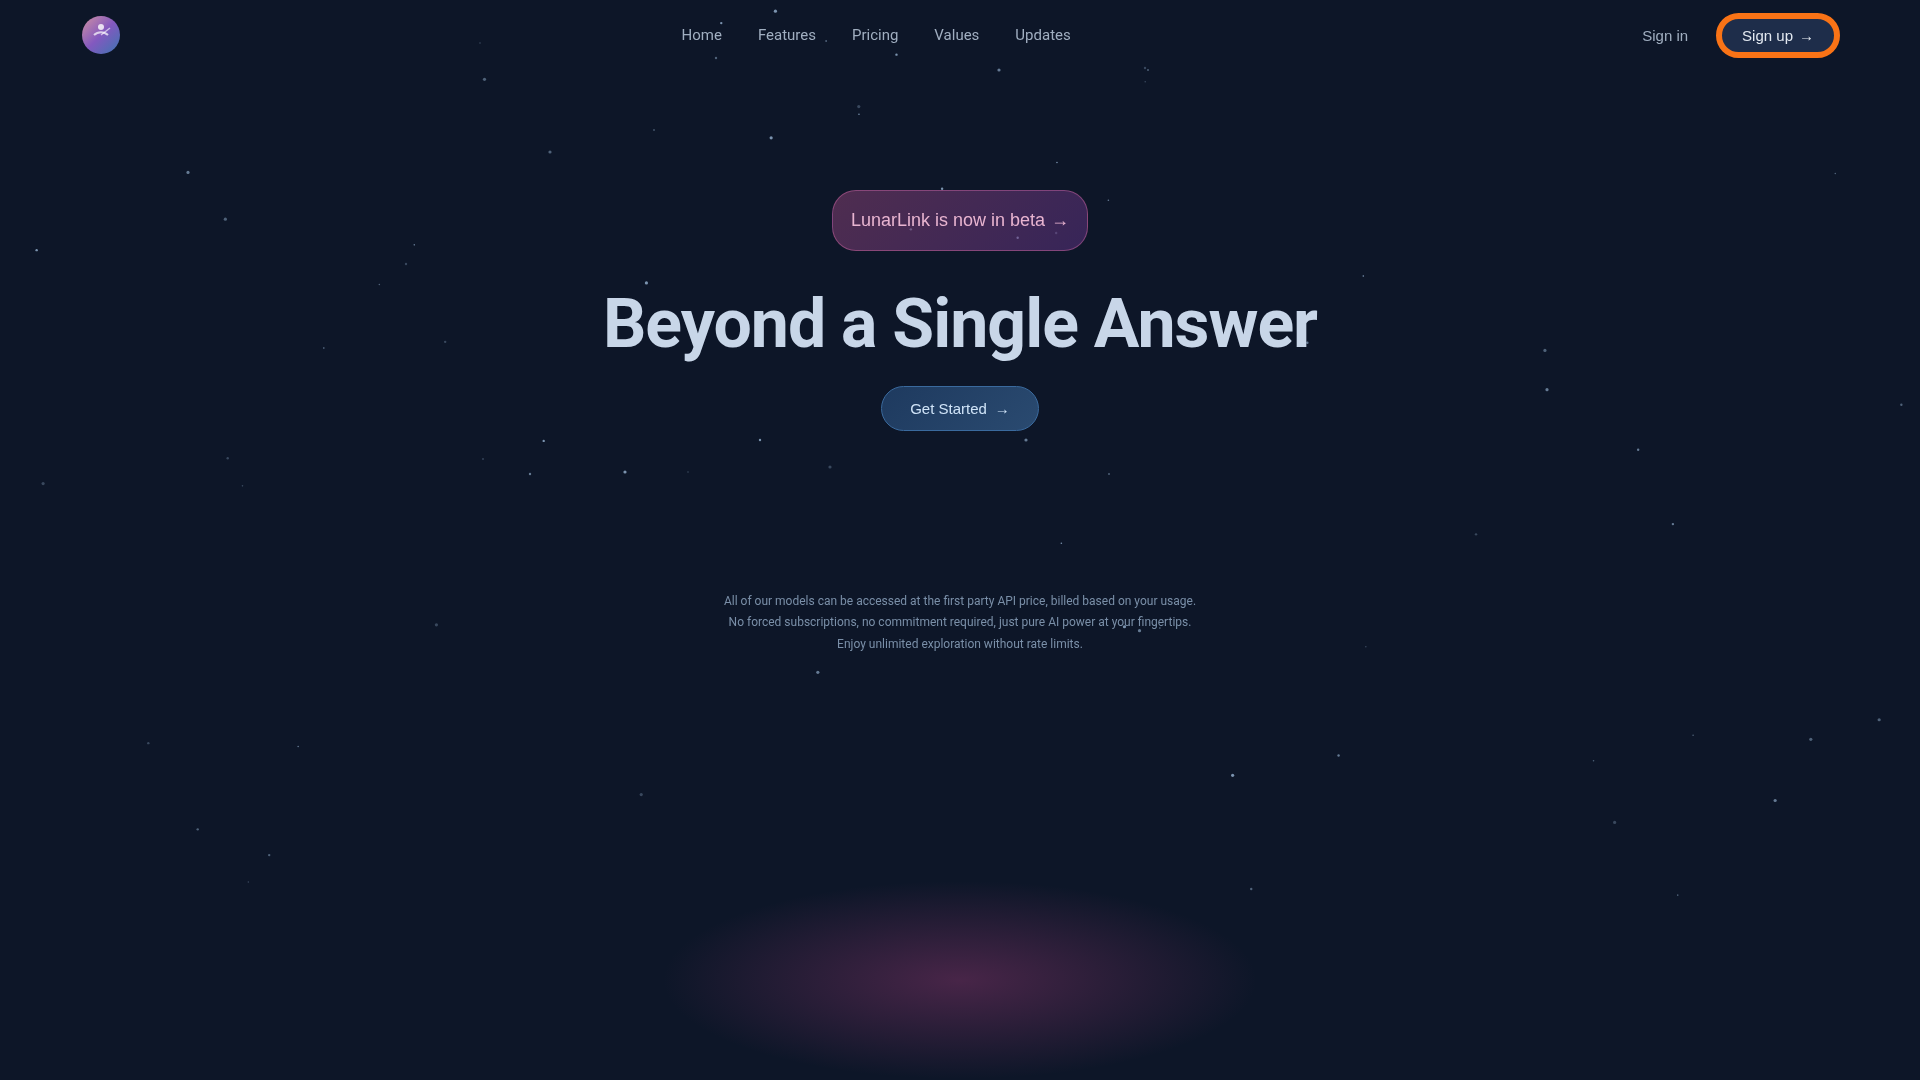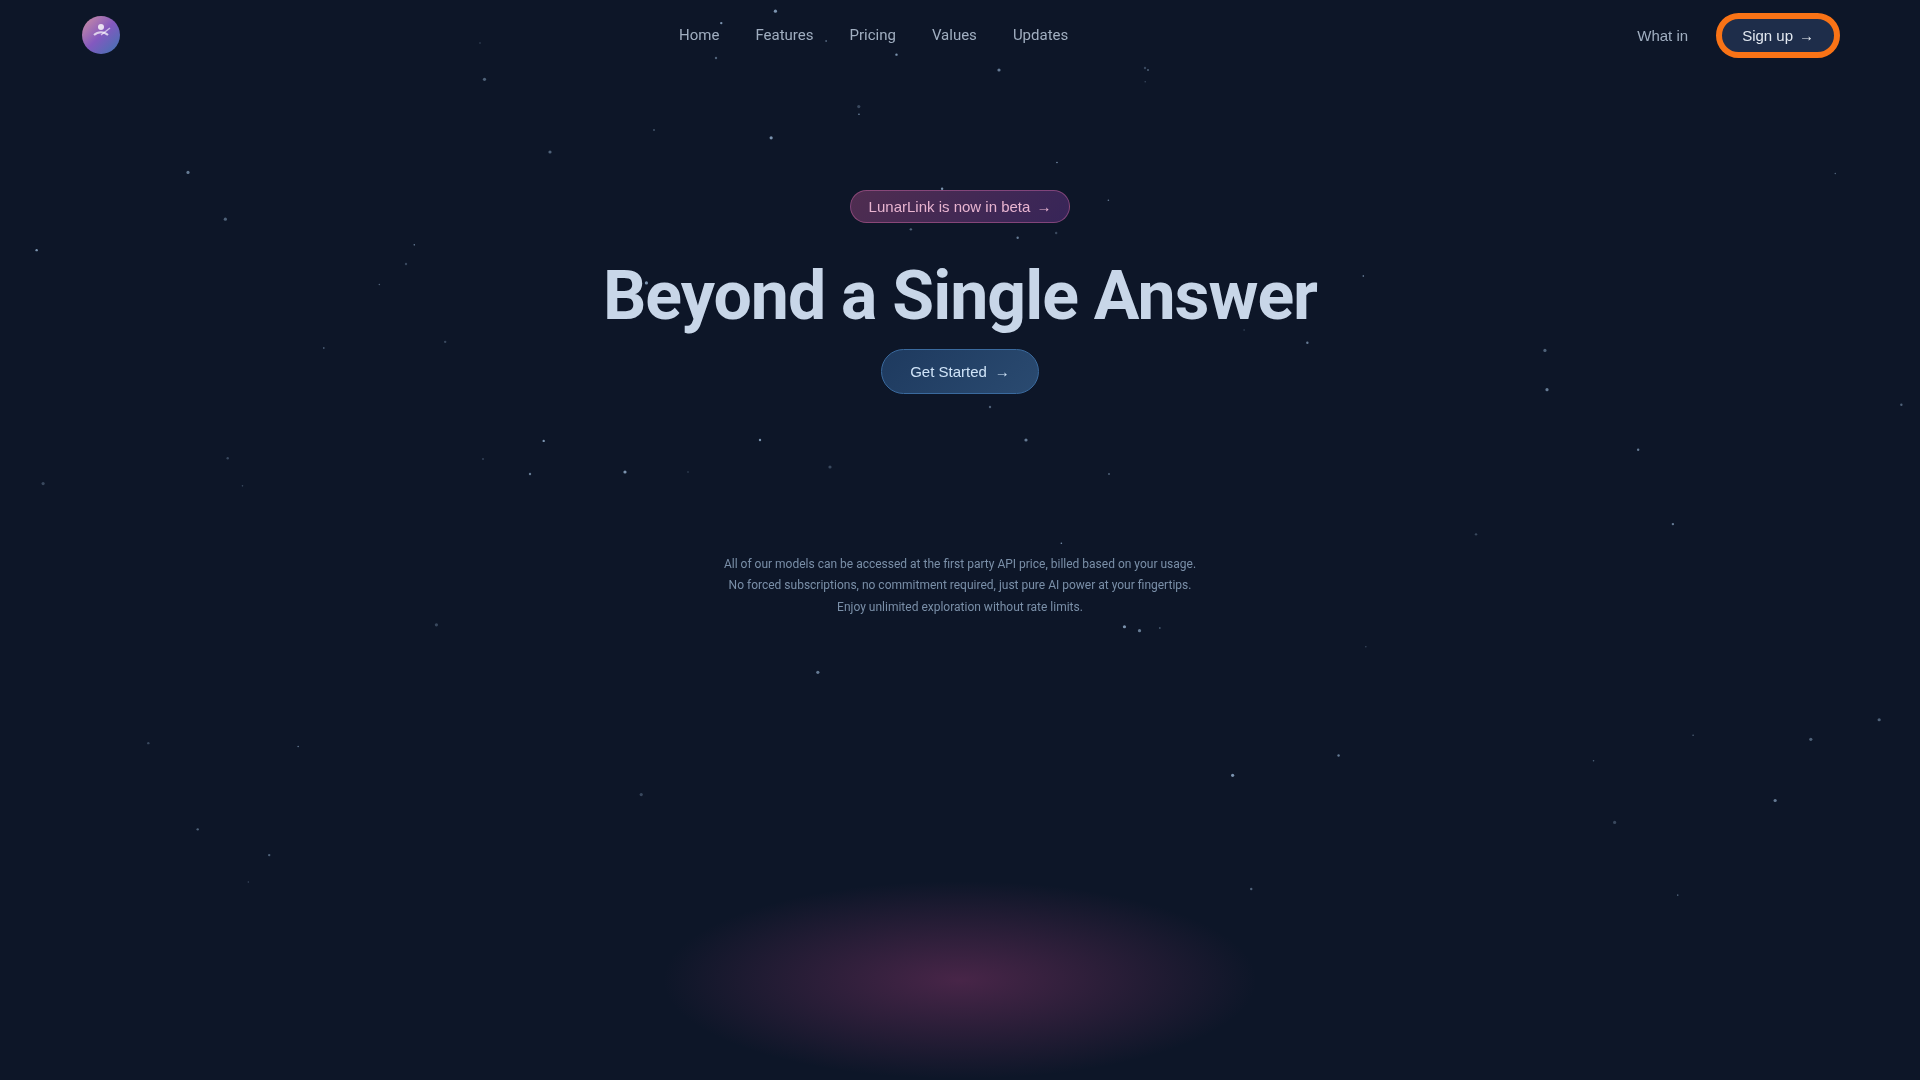--- a/index.html
+++ b/index.html
@@ -101,33 +101,33 @@
       padding-bottom: 80px;
     }
 
     .beta-badge {
       display: inline-flex;
       align-items: center;
       gap: 6px;
       background: linear-gradient(135deg, rgba(180, 80, 140, 0.4), rgba(120, 60, 160, 0.4));
       border: 1px solid rgba(200, 100, 160, 0.5);
       border-radius: 24px;
-      padding: 7px 18px;
-      font-size: 15px;
+      padding: 19px 18px;
+      font-size: 18px;
       color: #e8b4d0;
       cursor: pointer;
       margin-bottom: 36px;
     }
 
     .hero-title {
       font-size: 68px;
       font-weight: 700;
       color: #c8d6e8;
       line-height: 1.1;
-      margin-bottom: 15px;
+      margin-bottom: 24px;
       letter-spacing: -1px;
     }
 
     .hero-subtitle {
       font-size: 17px;
       color: #7a8fa8;
       max-width: 560px;
       line-height: 1.6;
       margin-bottom: 42px;
     }
@@ -289,21 +289,21 @@
 
   <div class="navbar-nav">
     <a class="nav-link">Home</a>
     <a class="nav-link">Features</a>
     <a class="nav-link">Pricing</a>
     <a class="nav-link">Values</a>
     <a class="nav-link">Updates</a>
   </div>
 
   <div class="navbar-actions">
-    <button class="sign-in-btn">What in</button>
+    <button class="sign-in-btn">Sign in</button>
     <button class="sign-up-btn">
       <span>Sign up</span>
       <span>→</span>
     </button>
   </div>
 </nav>
 
 <section class="hero">
   <button class="beta-badge">
     <span>LunarLink is now in beta</span>

